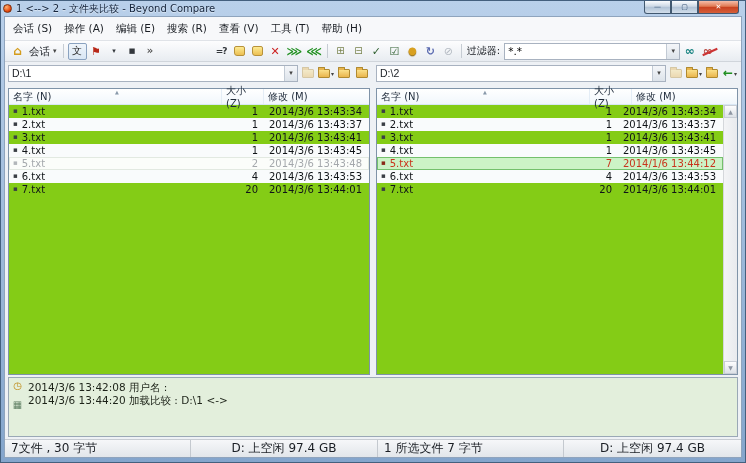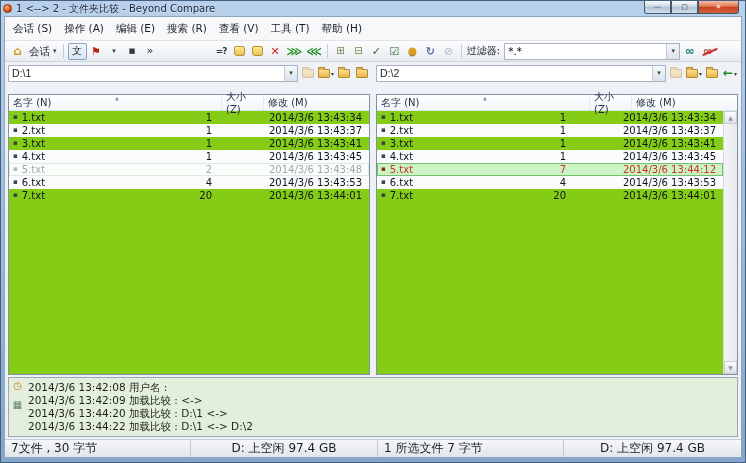--- a/index.html
+++ b/index.html
@@ -61,21 +61,21 @@
   .combo-arrow { width:13px; height:100%; display:flex; align-items:center; justify-content:center;
     background:linear-gradient(#f4f6f9,#dde3ea); border-left:1px solid #c2cad4; font-size:7px; color:#444; }
   .glasses { position:relative; font-weight:bold; font-size:12px; line-height:1; }
   .glasses.on { color:#14807e; }
   .glasses.off { color:#b8443c; }
   .glasses.off::after { content:""; position:absolute; left:-1px; top:6px; width:16px; height:2px;
     background:#cc3333; transform:rotate(-24deg); }
   
   .panes { flex:1; display:flex; gap:6px; padding:2px 3px 0; min-height:0; }
   .pane { flex:1; display:flex; flex-direction:column; min-width:0; }
-  .pathrow { height:18px; display:flex; align-items:center; gap:2px; margin-bottom:12px;justify-content:center; }
+  .pathrow { height:18px; display:flex; align-items:center; gap:2px; margin-bottom:6px;justify-content:center; }
   .pathbox { flex:1; height:17px; background:#fff; border:1px solid #a8b2c0; display:flex; align-items:center; min-width:0; }
   .pathbox input { flex:1; border:none; outline:none; font-size:10.5px; color:#1a1e24; padding:0 3px; background:transparent; min-width:0; }
   .pico { height:16px; min-width:16px; display:flex; align-items:center; justify-content:center; border-radius:2px; }
   .icon-folder { display:inline-block; width:12px; height:9px; position:relative; border-radius:1px;
     background:linear-gradient(#fbe089,#e9b54d); border:1px solid #b08a30; }
   .icon-folder::before { content:""; position:absolute; top:-3px; left:-1px; width:5px; height:2px;
     background:#e9b54d; border:1px solid #b08a30; border-bottom:none; border-radius:1px 1px 0 0; }
   .pico.dim { opacity:.4; }
   .fold-dd { font-size:6px; color:#444; margin-left:1px; }
   .ic-back { color:#1f8f1f; font-weight:bold; font-size:12px; }
@@ -87,21 +87,21 @@
   .hc-size { width:42px; justify-content:flex-end; border-left:1px solid #e4edf6; }
   .hc-mod { width:106px; border-left:1px solid #e4edf6; }
   .sort-mark { position:absolute; top:0; left:50%; font-size:5px; color:#8899aa; }
   .lbody { flex:1; display:flex; min-height:0; }
   .rows { flex:1; min-width:0; }
   .frow { height:13px; display:flex; align-items:center; font-size:10px; color:#101418; }
   .frow:nth-child(even) { background:#f9fbfc; }
   .fc-name { flex:1; min-width:0; display:flex; align-items:center; padding-left:4px; overflow:hidden; }
   .file-ic { font-size:7px; color:#3a3f45; margin-right:4px; line-height:1; }
   .fc-size { width:42px; text-align:right; padding-right:5px; }
-  .fc-mod { width:106px; padding-left:6px;margin-left:46px; }
+  .fc-mod { width:106px; padding-left:6px; }
   .frow.older { color:#a4a8ac; background:#fbfdfa; box-shadow:inset 0 0 0 1px #e2e9e1; }
   .frow.older .file-ic { color:#b2b6ba; }
   .frow.selnew { color:#c9341c; background:#ccf3c6; box-shadow:inset 0 0 0 1px #74c06c; }
   .frow.selnew .file-ic { color:#8a2a16; }
   
   .vscroll { width:14px; flex:none; background:linear-gradient(90deg,#f3f4f6,#e8eaee); border-left:1px solid #d4d7db;
     display:flex; flex-direction:column; justify-content:space-between; align-items:center; }
   .sbtn { width:100%; height:13px; display:flex; align-items:center; justify-content:center;
     font-size:6px; color:#8e96a3; background:linear-gradient(#fdfdfe,#dde1e7); border:1px solid #c9ced6; }
   
@@ -403,21 +403,21 @@
                   </span>
                 <span class="fc-size">1</span>
                 <span class="fc-mod">2014/3/6 13:43:45</span>
               </div>
               <div class="frow selnew">
                 <span class="fc-name">
                     <span class="file-ic">▪</span>
                     <span>5.txt</span>
                   </span>
                 <span class="fc-size">7</span>
-                <span class="fc-mod">2014/3/6 13:44:12</span>
+                <span class="fc-mod">2014/1/6 13:44:12</span>
               </div>
               <div class="frow">
                 <span class="fc-name">
                     <span class="file-ic">▪</span>
                     <span>6.txt</span>
                   </span>
                 <span class="fc-size">4</span>
                 <span class="fc-mod">2014/3/6 13:43:53</span>
               </div>
               <div class="frow">
@@ -443,23 +443,21 @@
 
     </div>
 
     <div class="logpanel">
       <div class="log-icons">
         <span class="lg-clock">◷</span>
         <span class="lg-disk">▦</span>
       </div>
       <div class="log-lines">
         <div class="log-line">2014/3/6 13:42:08 用户名 :</div>
-        <div class="log-line">2014/3/6 13:42:09 加载比较 : &lt;-&gt;</div>
         <div class="log-line">2014/3/6 13:44:20 加载比较 : D:\1 &lt;-&gt;</div>
-        <div class="log-line">2014/3/6 13:44:22 加载比较 : D:\1 &lt;-&gt; D:\2</div>
       </div>
     </div>
 
     <div class="statusbar">
       <span class="seg seg-lf">7文件 , 30 字节</span>
       <span class="seg seg-ld">D: 上空闲 97.4 GB</span>
       <span class="seg seg-rs">1 所选文件 7 字节</span>
       <span class="seg seg-rd">D: 上空闲 97.4 GB</span>
     </div>
 

